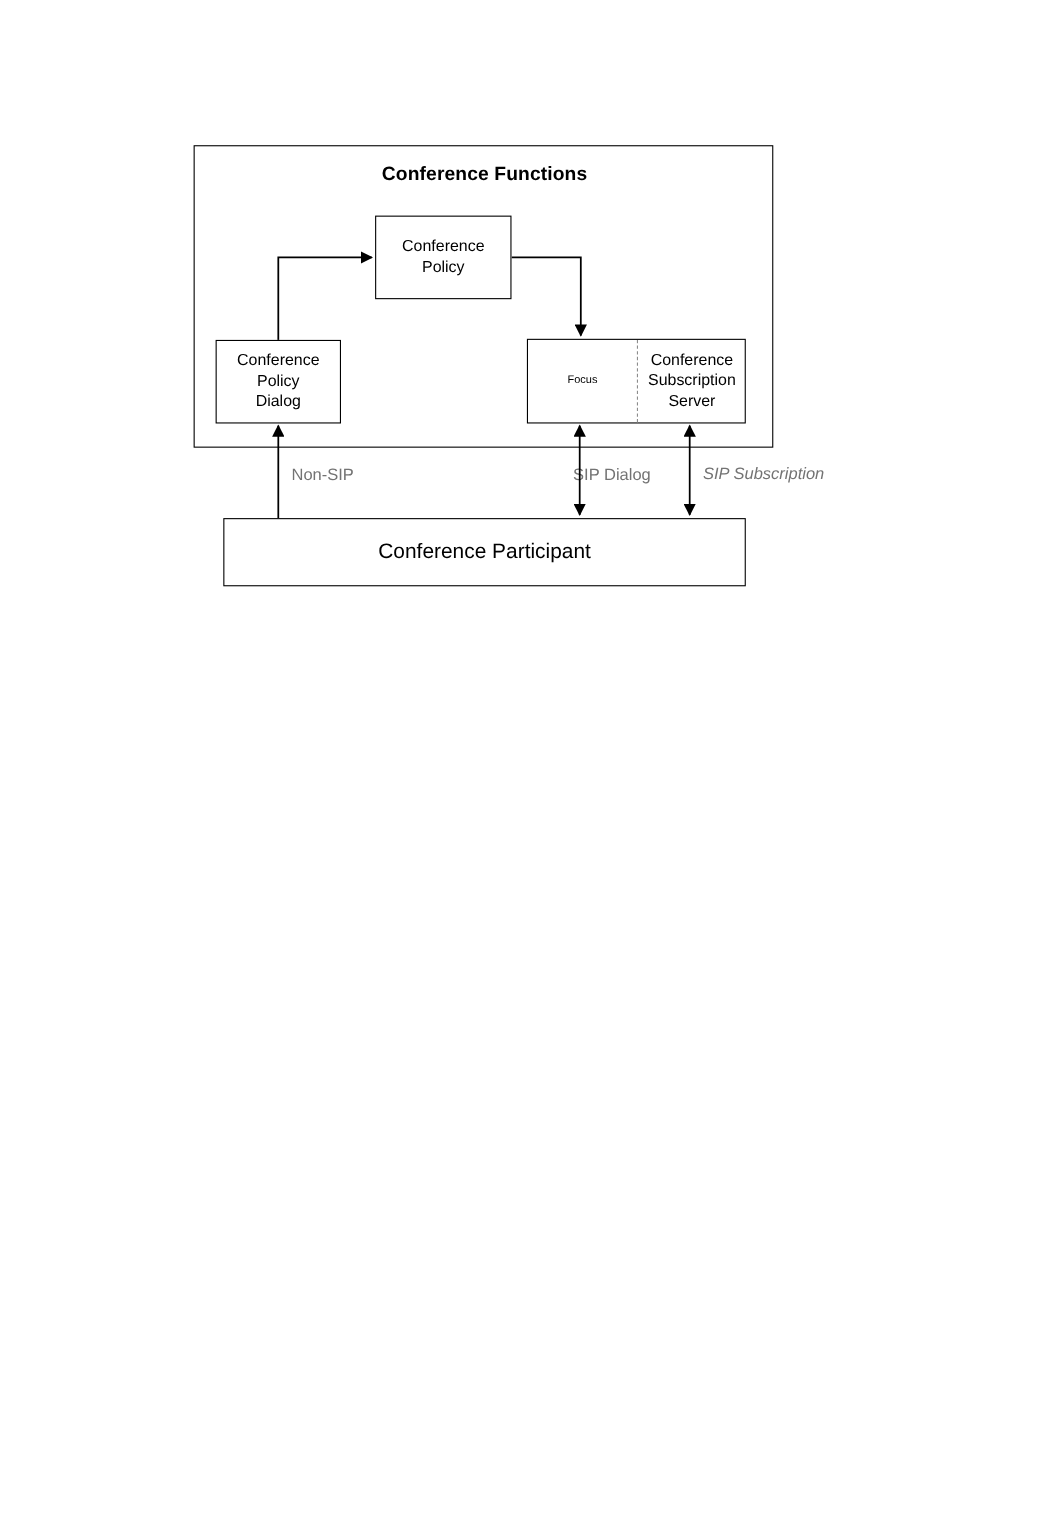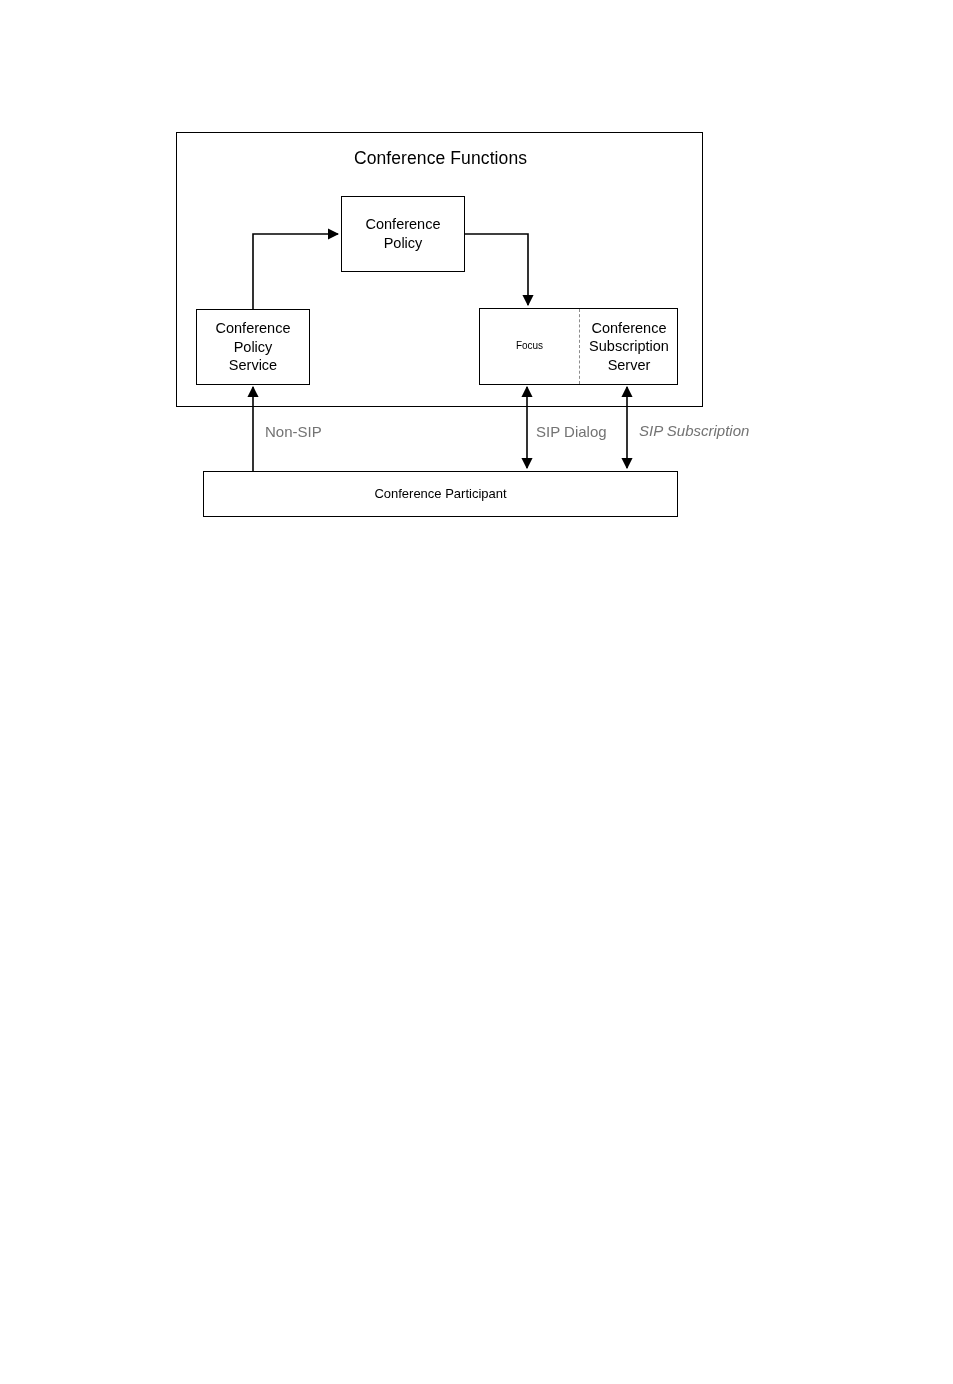--- a/index.html
+++ b/index.html
@@ -48,20 +48,21 @@
   }
 
   #conference-functions-title {
     position: absolute;
     left: 0;
     top: 14px;
     width: 527px;
     text-align: center;
     font-size: 17.5px;
     letter-spacing: 0.1px;
+    font-weight: bold;
   }
 
   #conference-policy-box {
     left: 341px;
     top: 196px;
     width: 124px;
     height: 76px;
     font-size: 14.5px;
     z-index: 4;
   }
@@ -113,34 +114,34 @@
     top: 0;
     width: 0;
     height: 100%;
     border-left: 1.6px dashed #8c8c8c;
   }
 
   #conference-participant-box {
     left: 203px;
     top: 471px;
     width: 475px;
-    height: 46px;
-    font-size: 13px;
+    height: 62px;
+    font-size: 19px;
     z-index: 4;
   }
 
   
   .conn-label {
     position: absolute;
     font-size: 15px;
     white-space: nowrap;
     color: #737373;
   }
   #label-non-sip   { left: 265px; top: 423px; }
-  #label-sip-dialog{ left: 536px; top: 423px; }
+  #label-sip-dialog{ left: 521px; top: 423px; }
   #label-sip-subscription { left: 639px; top: 422px; font-style: italic; }
 
   
   #connectors {
     position: absolute;
     left: 0;
     top: 0;
     width: 953px;
     height: 1384px;
     z-index: 3;
@@ -191,21 +192,21 @@
     <div>
       <span>Conference</span><br>
       <span>Policy</span>
     </div>
   </div>
 
   <div class="box" id="conference-policy-server-box">
     <div>
       <span>Conference</span><br>
       <span>Policy</span><br>
-      <span>Service</span>
+      <span>Dialog</span>
     </div>
   </div>
 
   <div class="box" id="focus-cns-box">
     <div id="focus-cell">
       <span>Focus</span>
     </div>
     <div id="focus-cns-divider"></div>
     <div id="cns-cell">
       <div>

